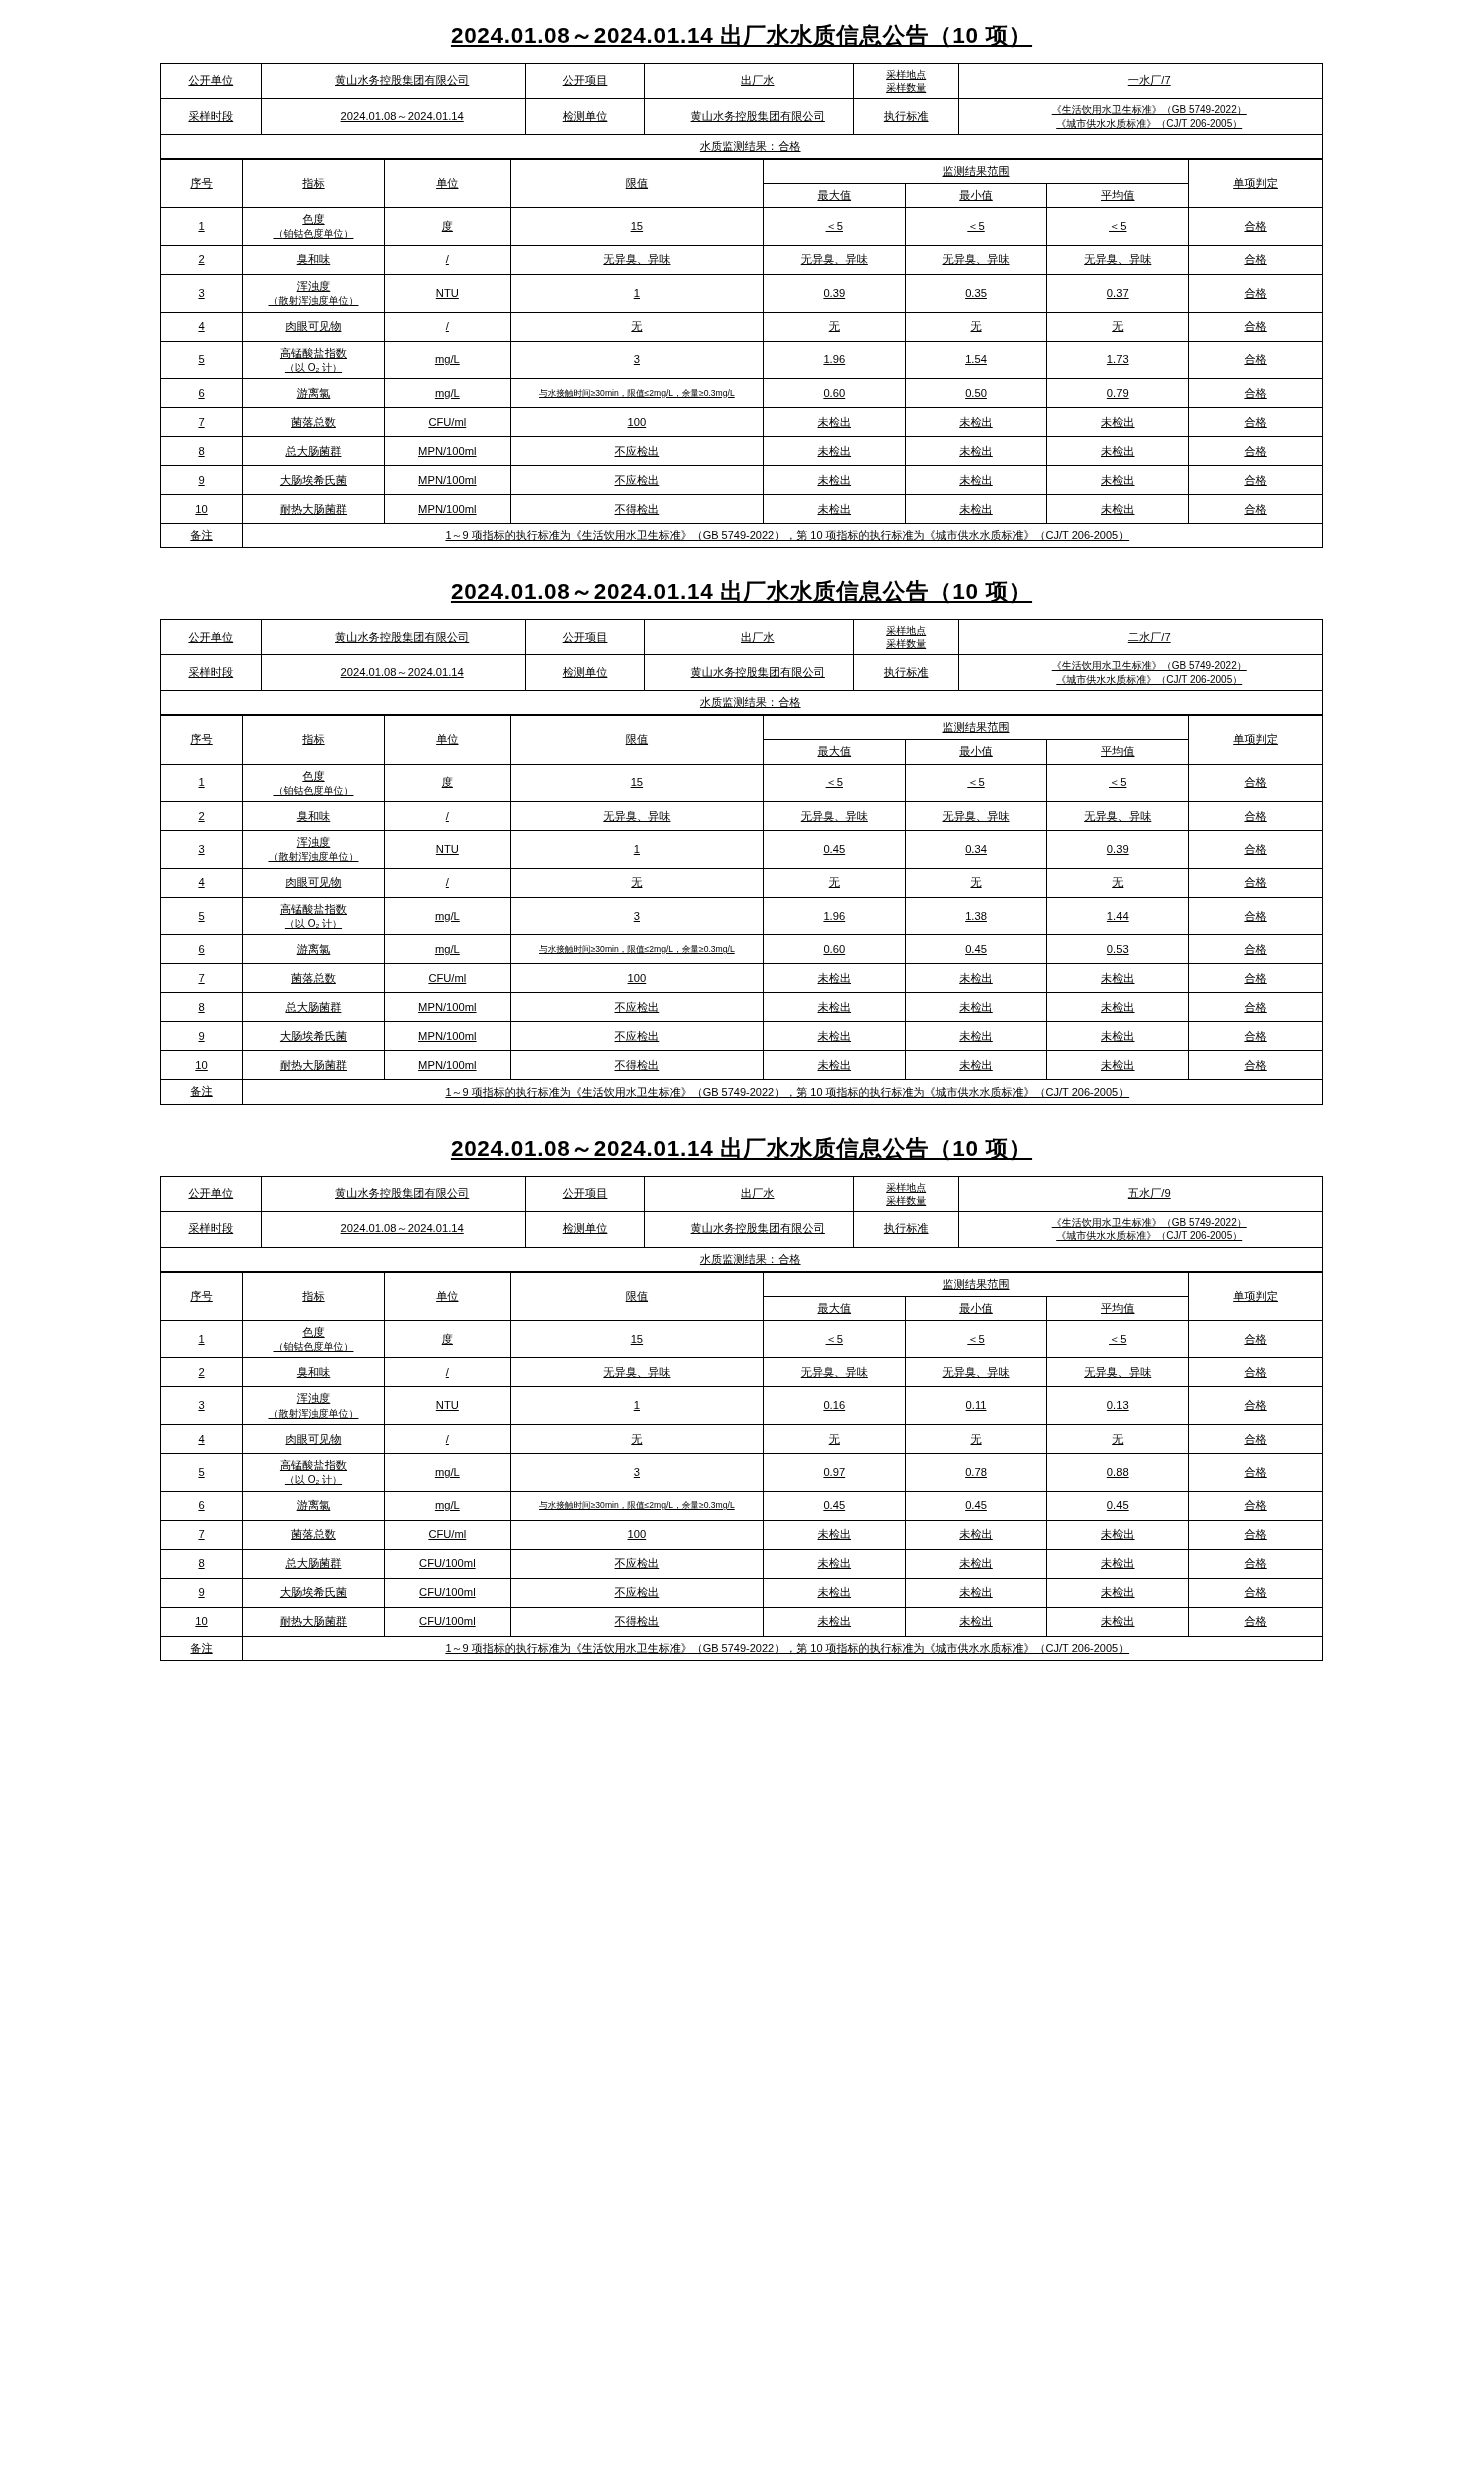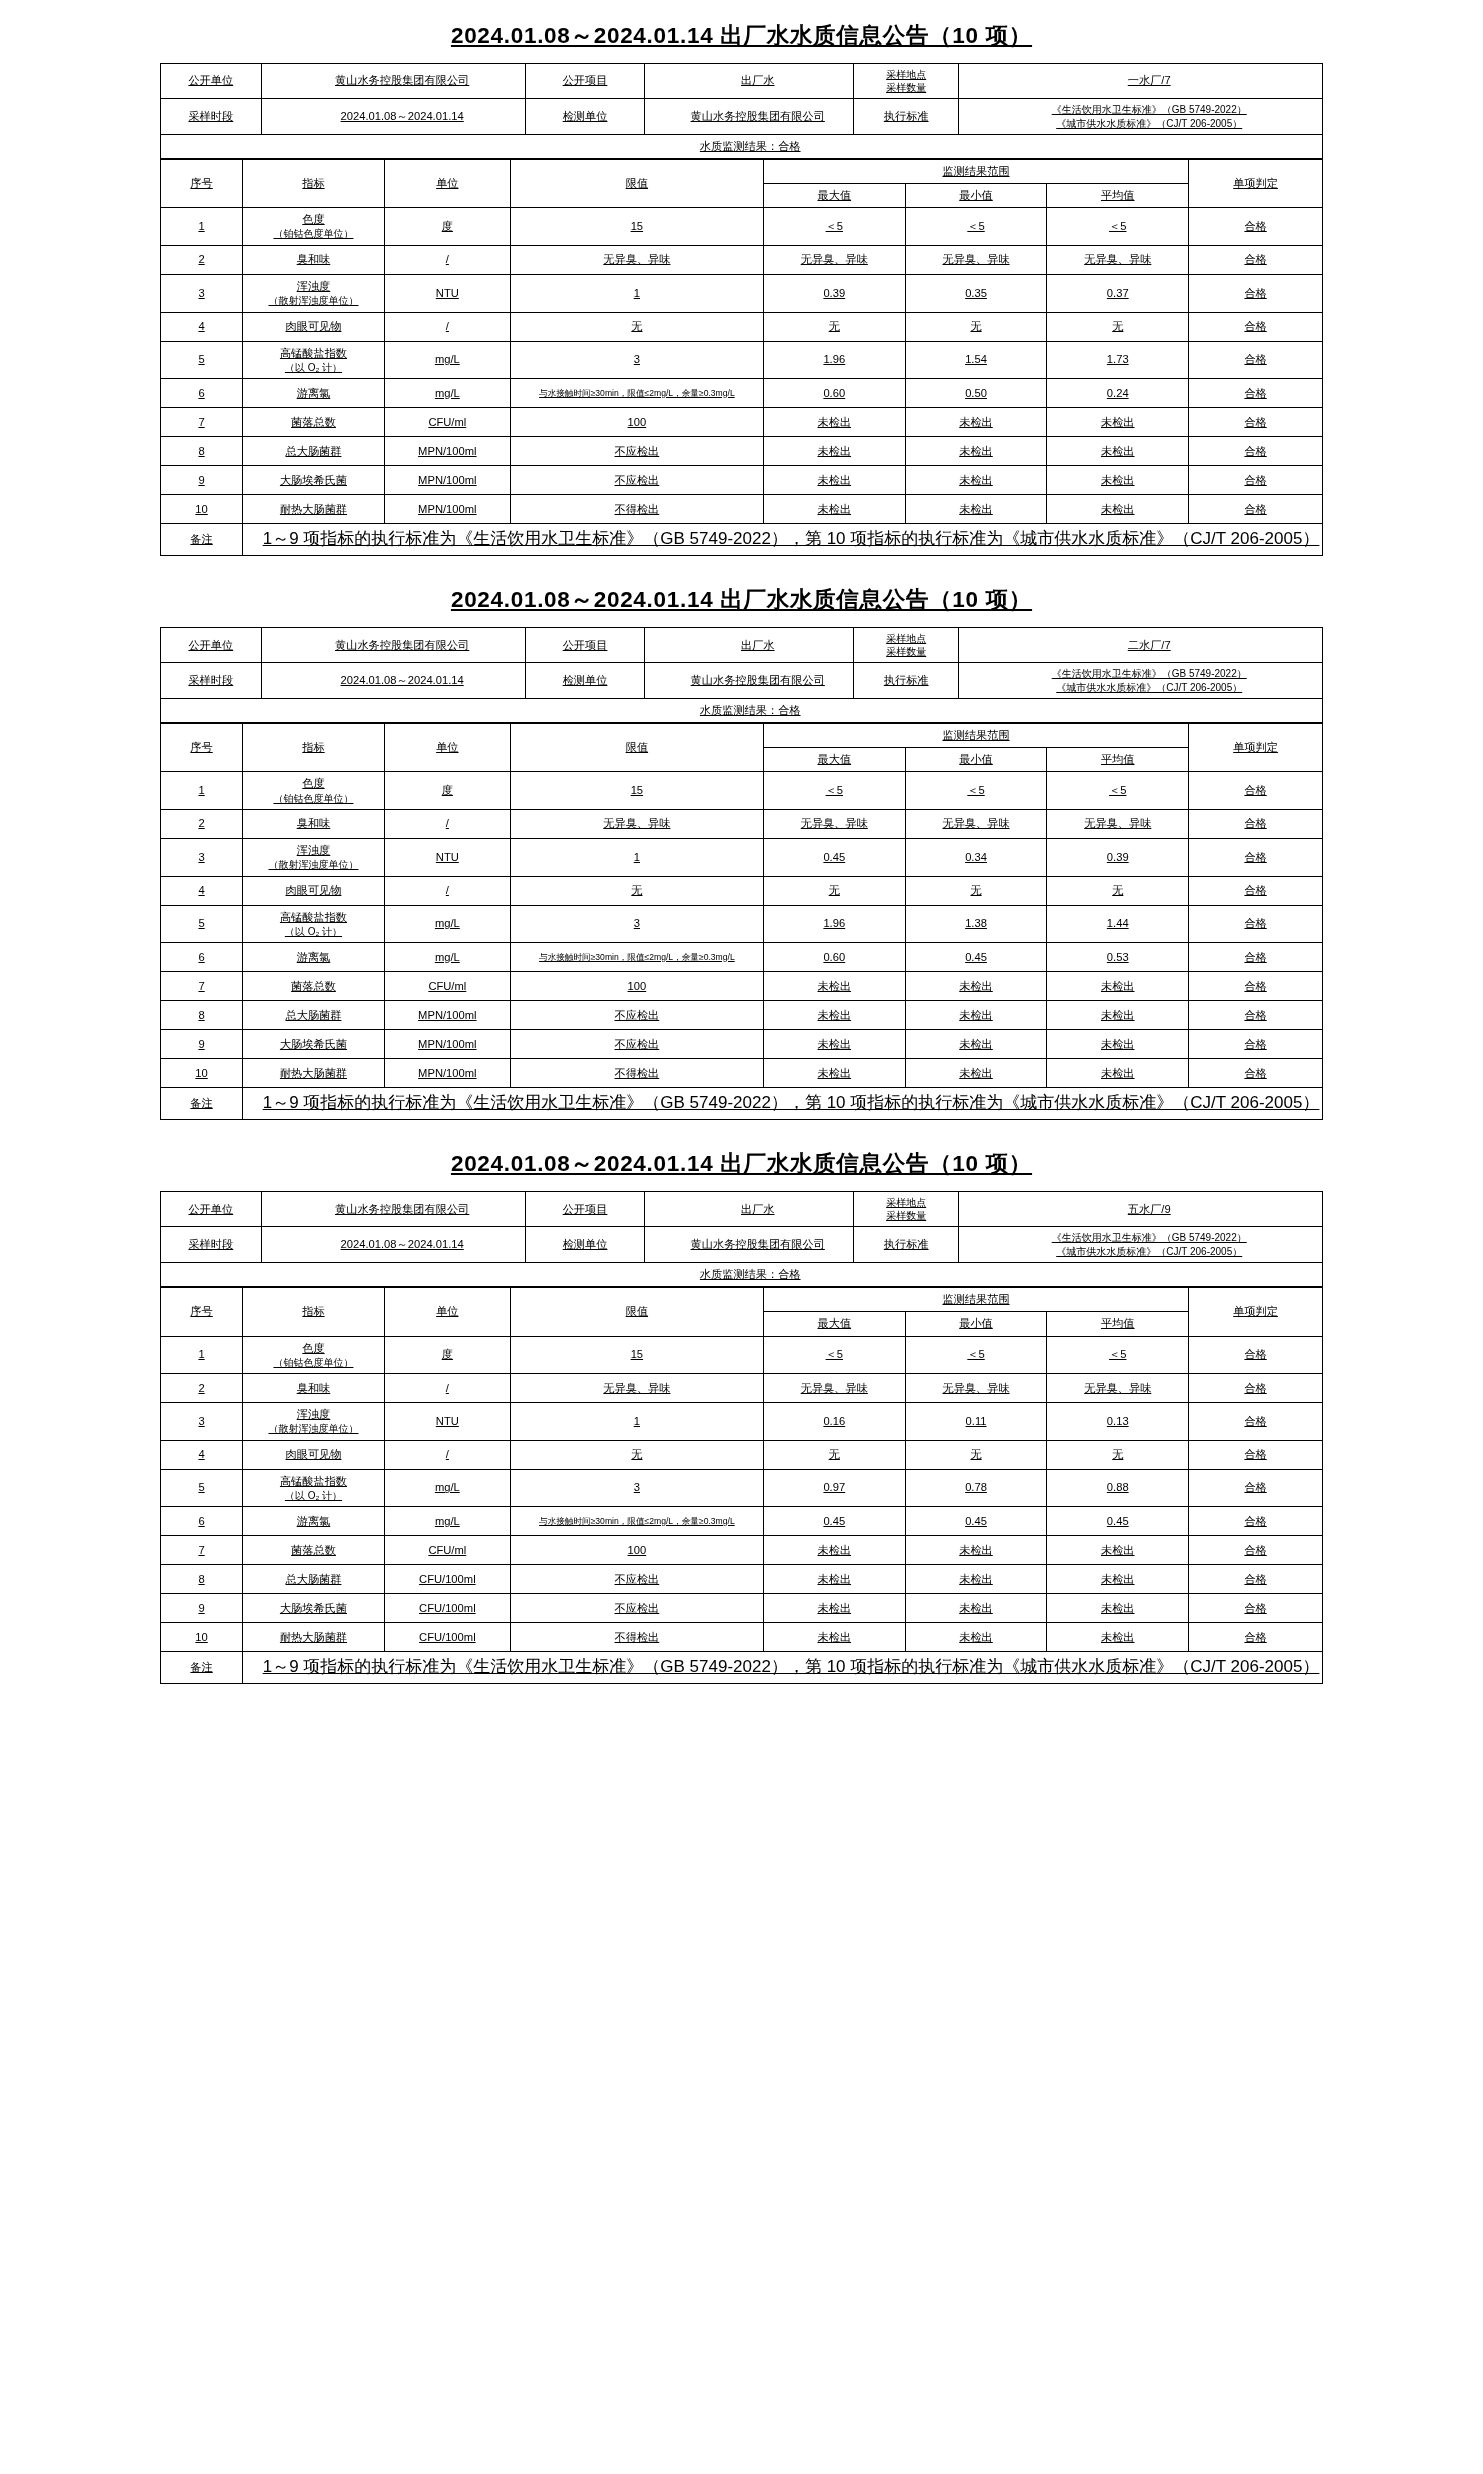--- a/index.html
+++ b/index.html
@@ -45,21 +45,21 @@
     line-height: 1.35;
     font-family: "Liberation Sans", "DejaVu Sans", sans-serif;
   }
   .hdr-label { width: 73px; font-size: 11.2px; }
   .hdr-val   { font-size: 11.2px; padding-left: 20px; }
   .small { font-size: 10px; }
   .xsmall { font-size: 8.6px; line-height: 1.3; }
   .two-line { line-height: 1.3; }
   .row-h { height: 29px; }
   .result-line { text-align: left; padding-left: 20px; font-size: 11.2px; }
-  .note-cell { text-align: right; padding-left: 12px; font-size: 17px; }
+  .note-cell { text-align: center; padding-left: 12px; font-size: 11px; }
 </style>
 </head>
 <body>
 
 <div class="page">
 
   <div class="report">
     <div class="report-title">2024.01.08～2024.01.14 出厂水水质信息公告（10 项）</div>
     <table>
       <colgroup>
@@ -183,21 +183,21 @@
         <td>1.73</td>
         <td>合格</td>
       </tr>
       <tr class="row-h">
         <td>6</td>
         <td>游离氯</td>
         <td>mg/L</td>
         <td class="xsmall">与水接触时间≥30min，限值≤2mg/L，余量≥0.3mg/L</td>
         <td>0.60</td>
         <td>0.50</td>
-        <td>0.24</td>
+        <td>0.79</td>
         <td>合格</td>
       </tr>
       <tr class="row-h">
         <td>7</td>
         <td>菌落总数</td>
         <td>CFU/ml</td>
         <td>100</td>
         <td>未检出</td>
         <td>未检出</td>
         <td>未检出</td>

